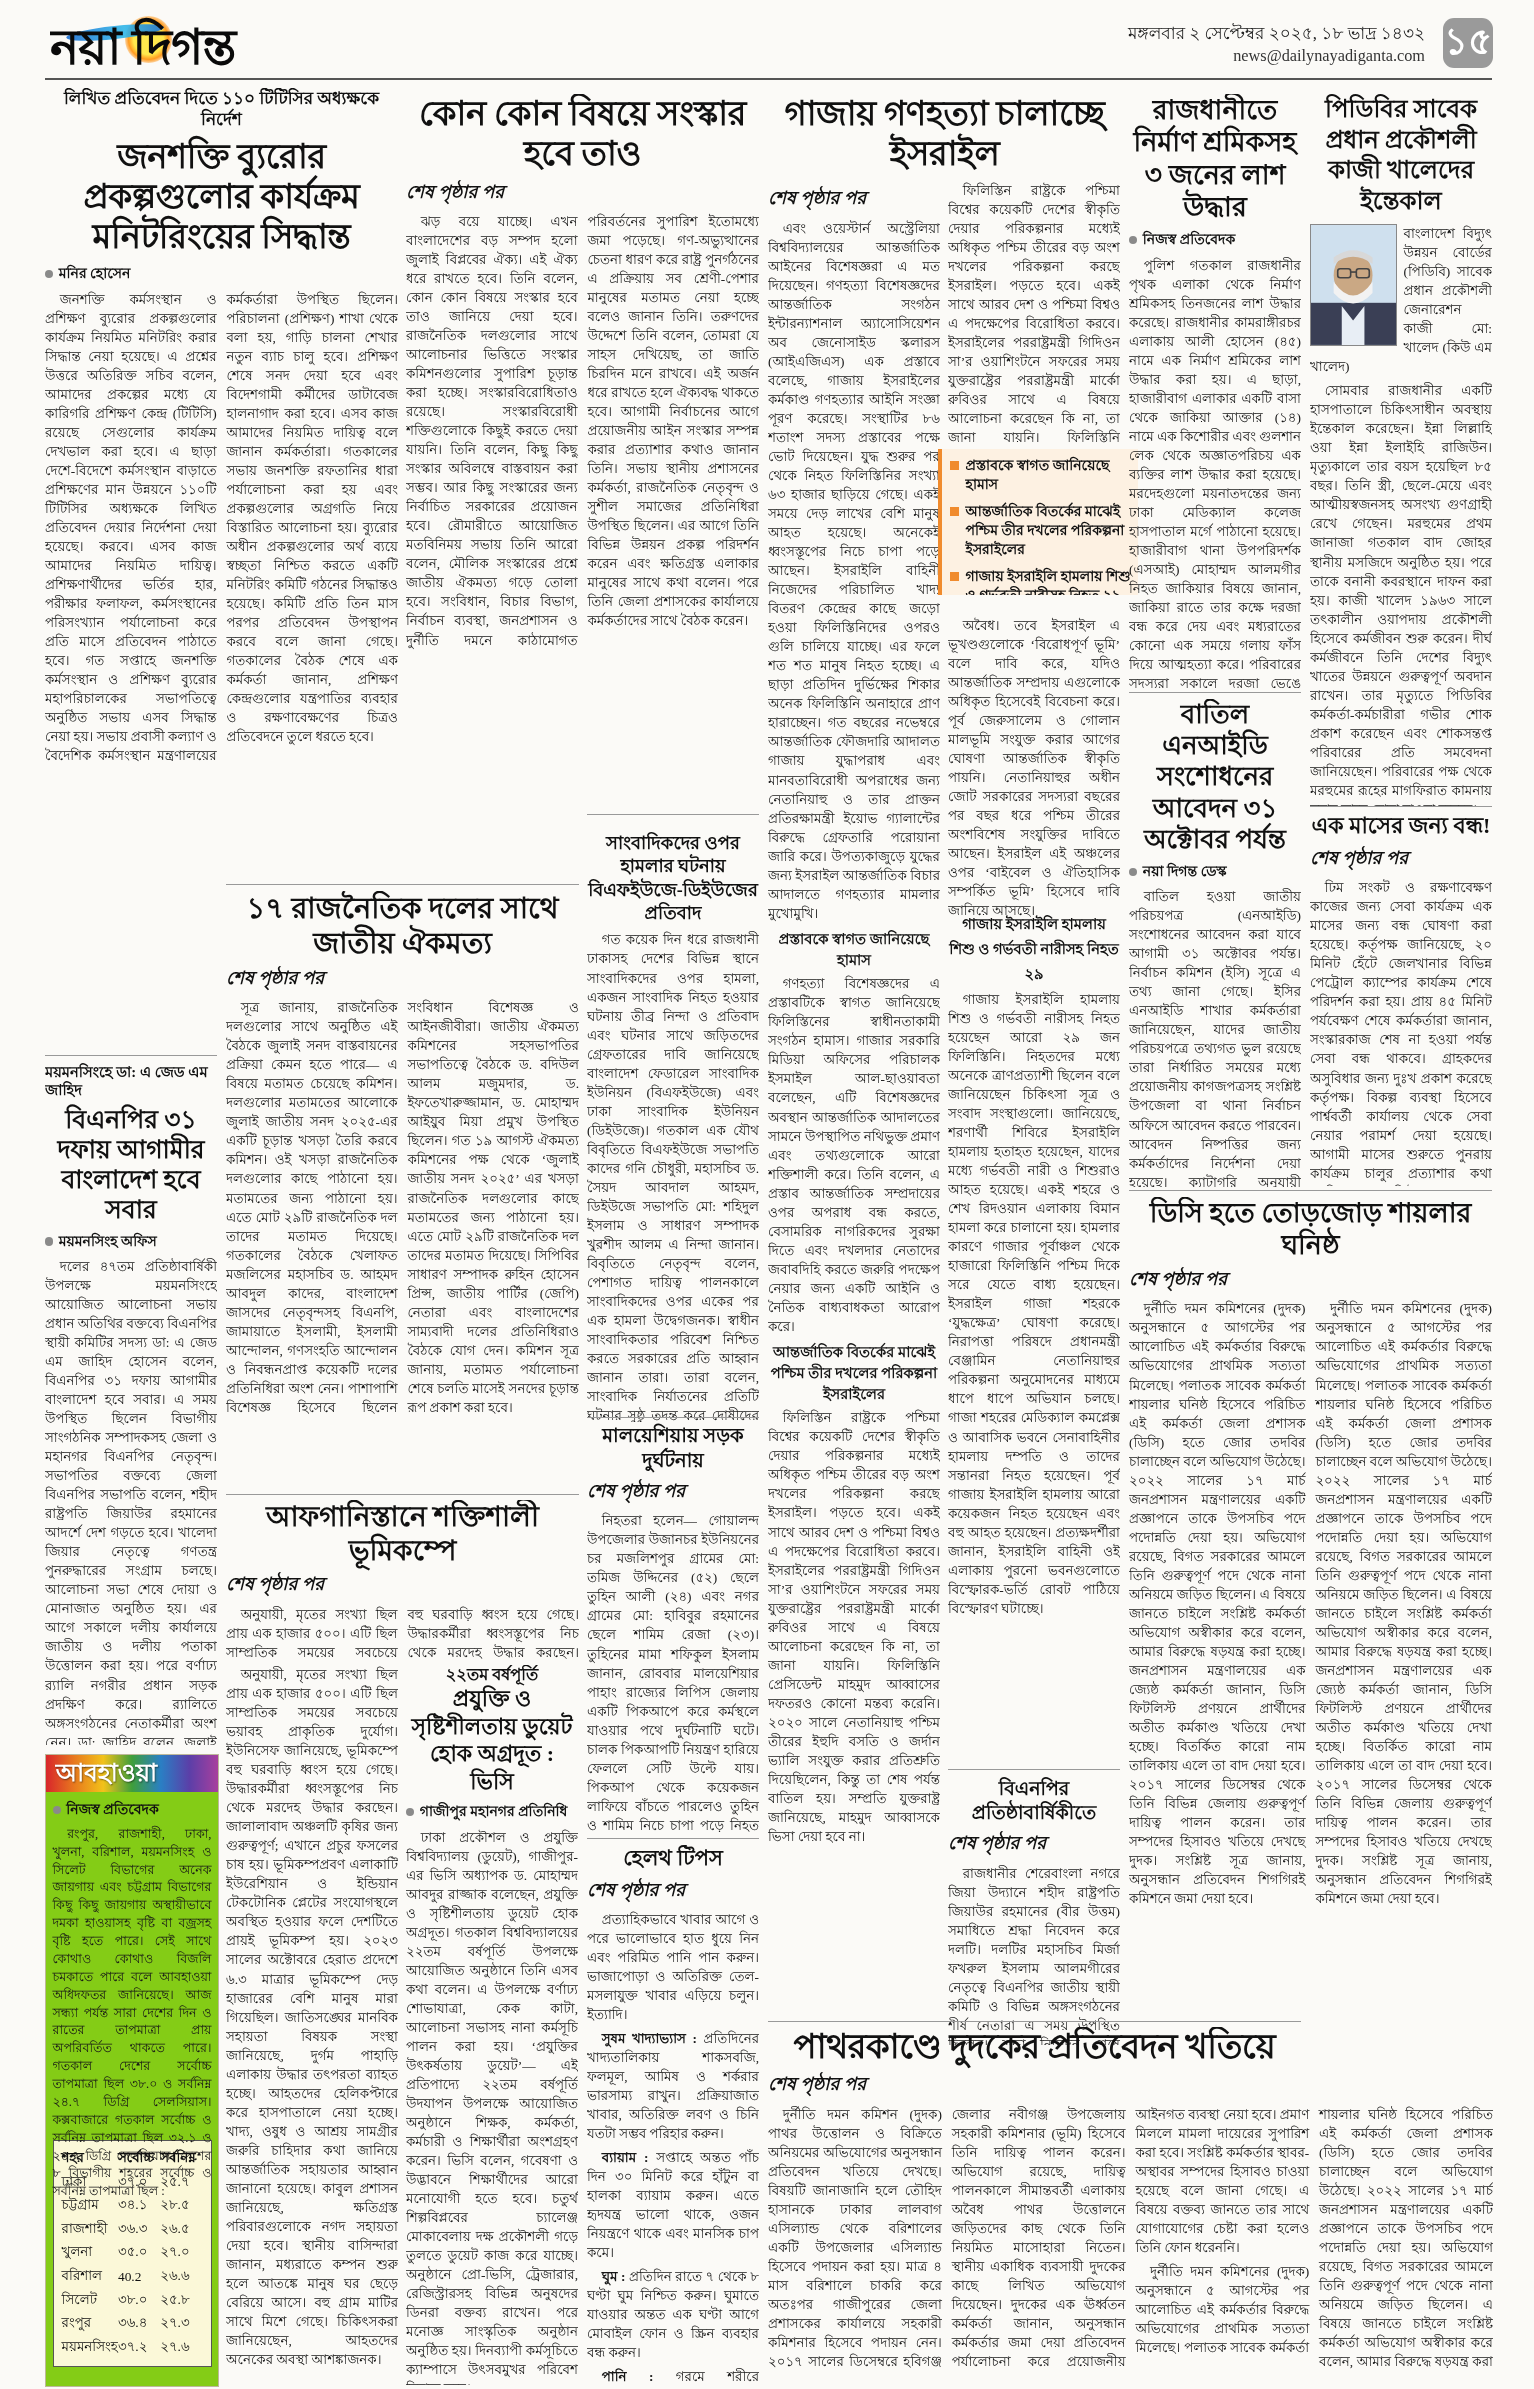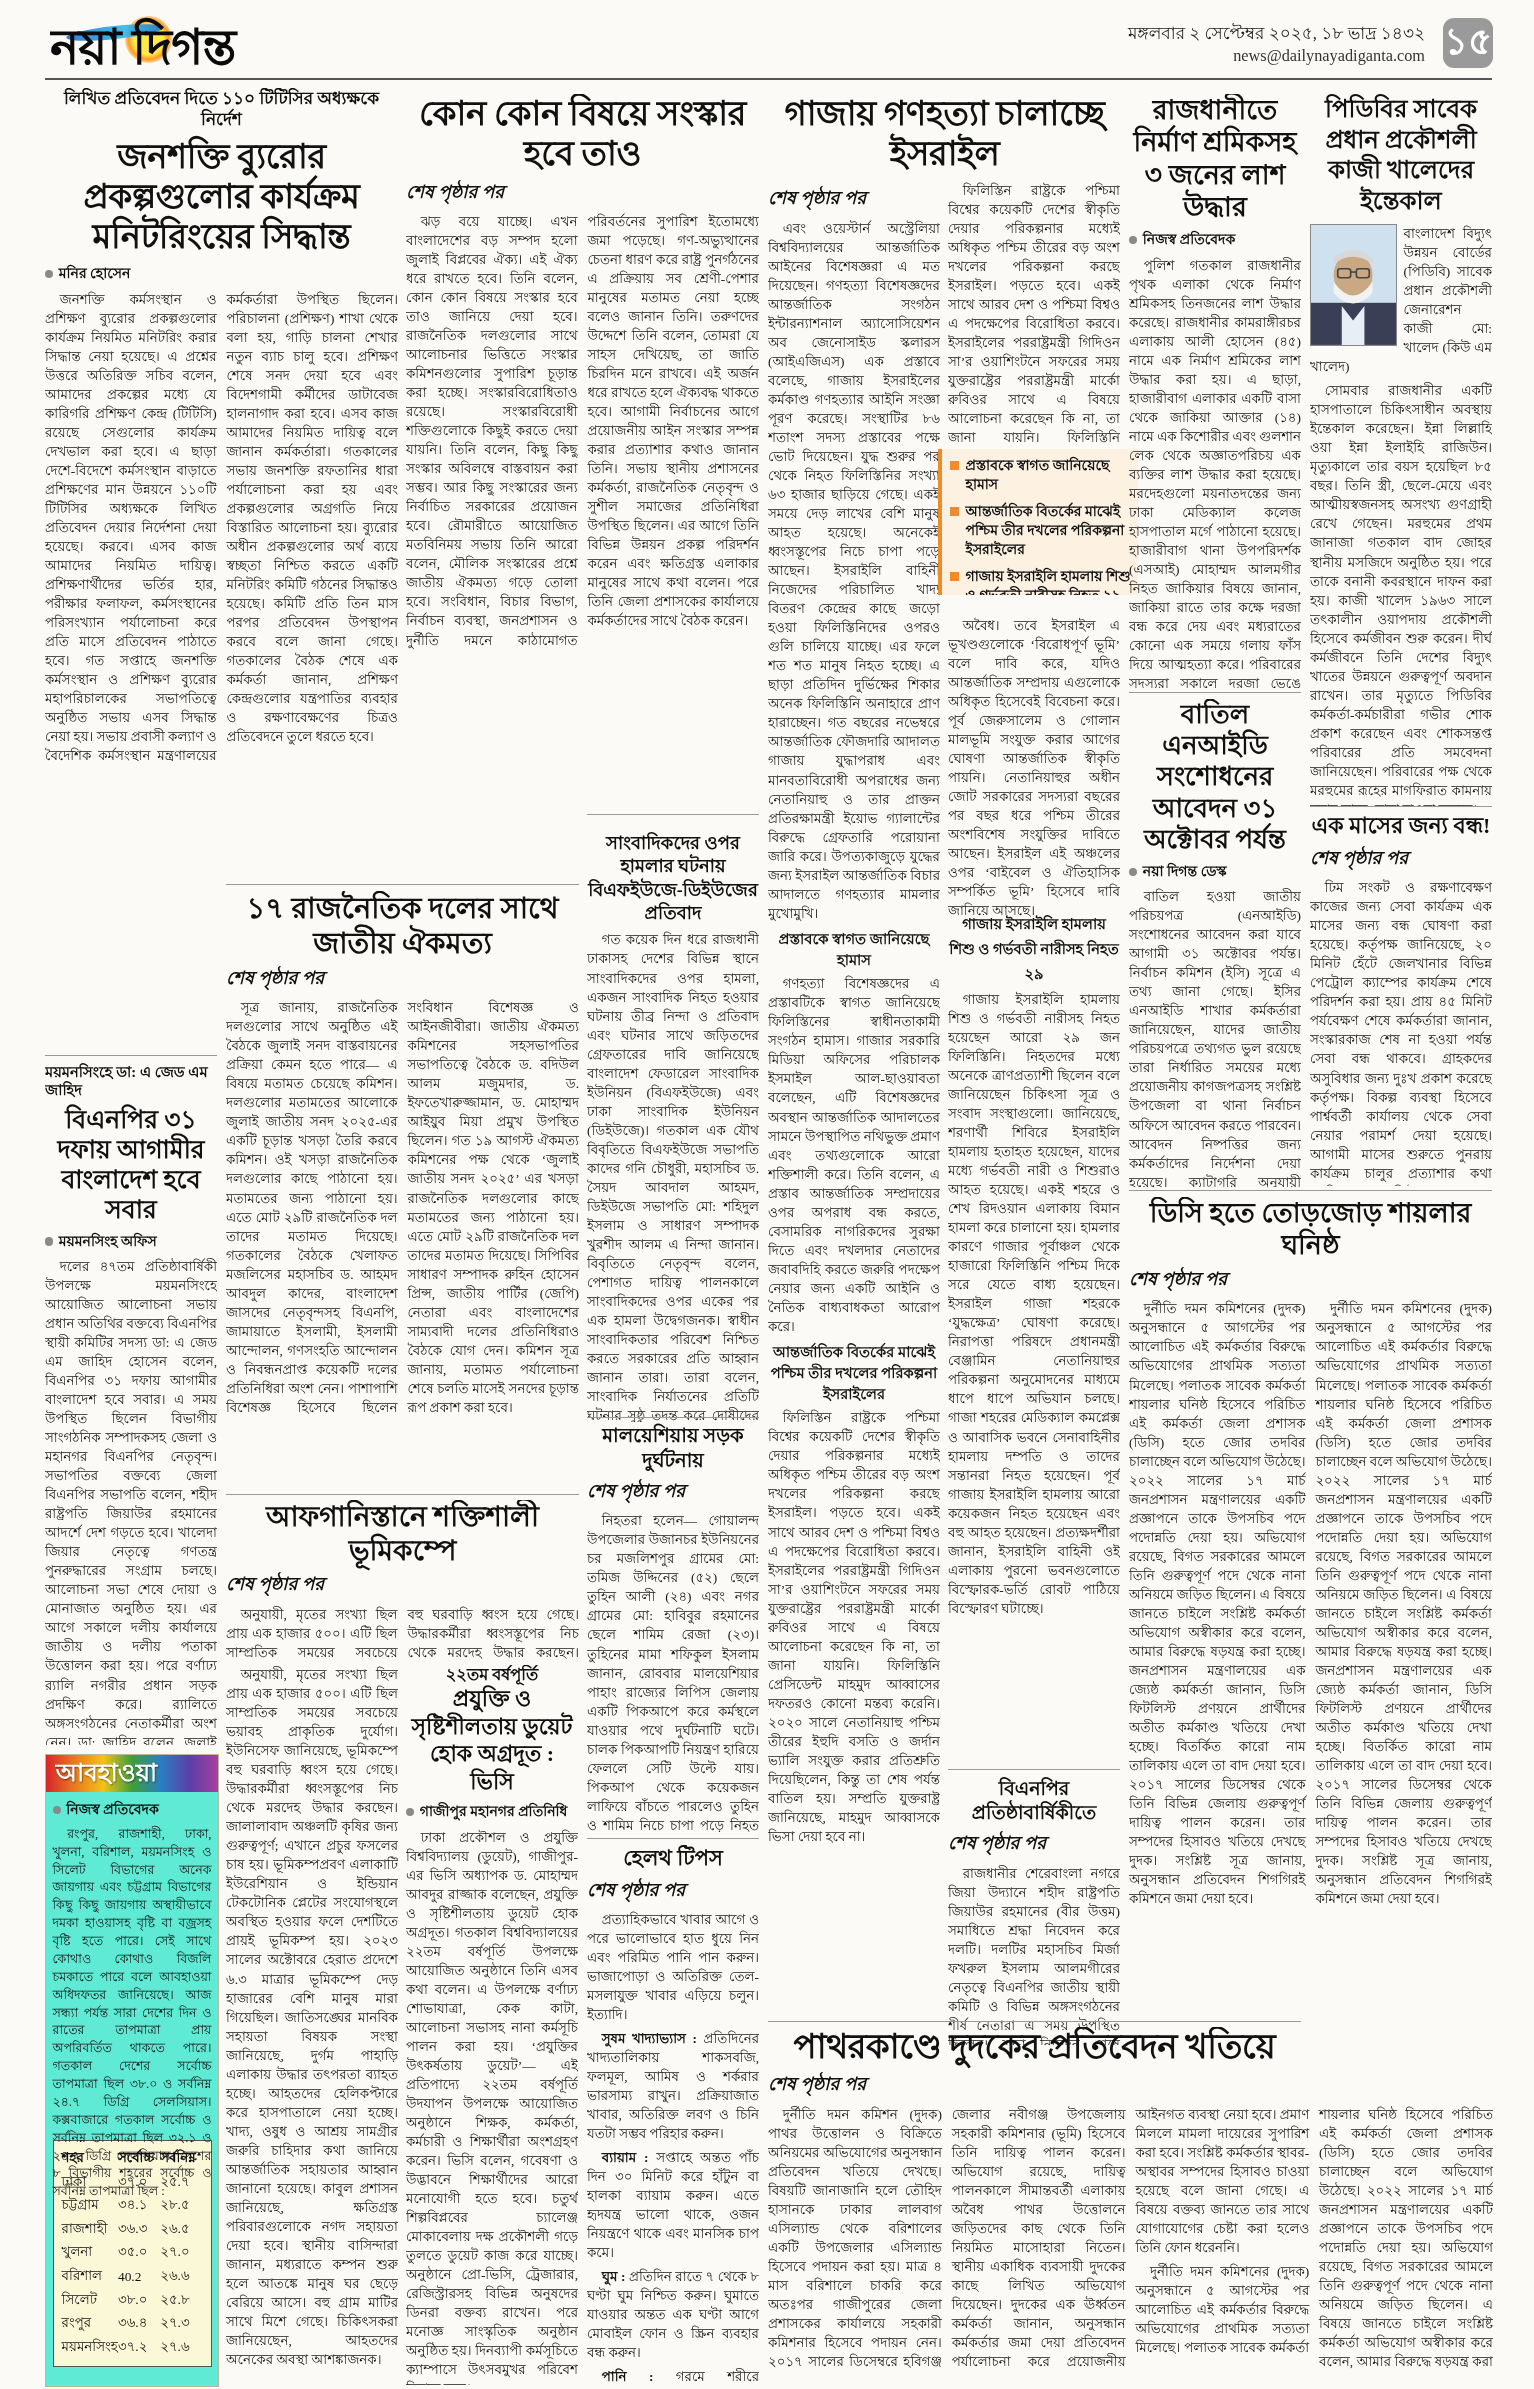--- a/index.html
+++ b/index.html
@@ -34,21 +34,21 @@
   .cols2{column-count:2;column-gap:9.8px;}
   .subhead{font-weight:700;font-size:14.7px;text-align:center;margin:6.5px 0 3.3px 0;text-indent:0!important;}
   .rule-h{background:#999;height:0.8px;}
   
   .hl-box{background:#fdf1e2;border-left:4.1px solid #f08b2d;padding:8.1px 6.5px 8.1px 8.1px;}
   .hl-box .itm{display:flex;gap:6.5px;font-weight:700;font-size:14px;line-height:1.35;margin-bottom:8.1px;}
   .hl-box .sq{flex:0 0 auto;width:9px;height:9px;background:#f08b2d;margin-top:4.1px;}
   
   .photo{border:0.8px solid #888;background:#dce8f2;}
   
-  .wx{background:#5eead4;}
+  .wx{background:#84cc16;}
   .wx-banner{height:37px;display:flex;align-items:center;justify-content:flex-start;padding-left:9.8px;
     background:linear-gradient(90deg,#d8262b,#e87a1e,#f2c21a,#3f9e3b,#2a7fc4,#5b3fa8,#a83f9e);}
   .wx-banner span{color:#fff;font-weight:700;font-size:24.4px;text-shadow:0.8px 0.8px 1.6px rgba(0,0,0,.5);}
   .wx-table{background:#fbf8d8;border:0.8px solid #555;padding:6.5px 8.1px;font-size:13.4px;}
   .wx-table table{width:100%;border-collapse:collapse;}
   .wx-table th{text-align:left;font-weight:700;padding:0.8px 0;}
   .wx-table td{padding:0.8px 0;}
   .wx-table th:nth-child(2),.wx-table td:nth-child(2),
   .wx-table th:nth-child(3),.wx-table td:nth-child(3){text-align:left;width:30%;}
 </style>

